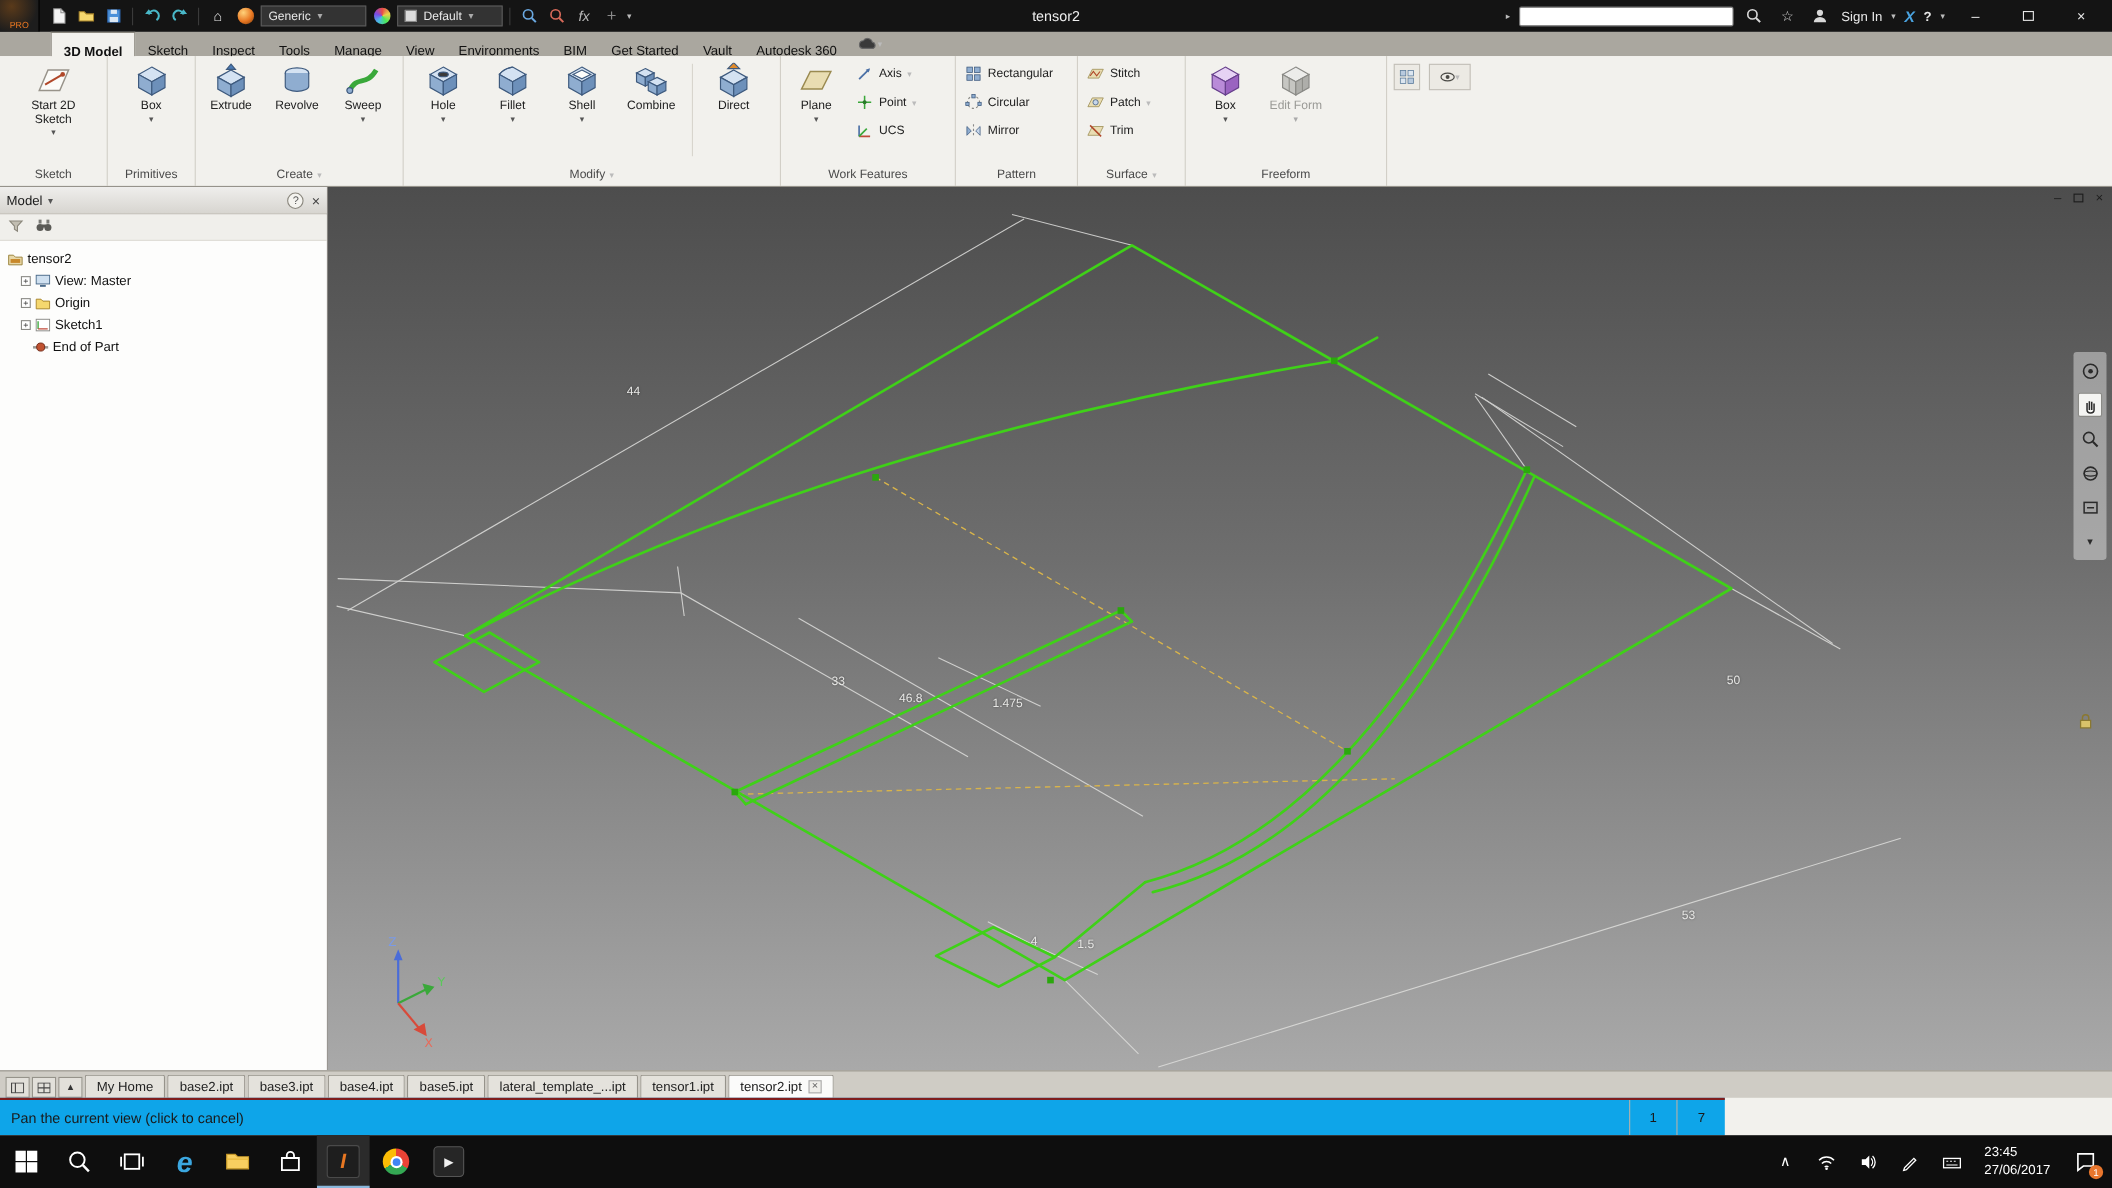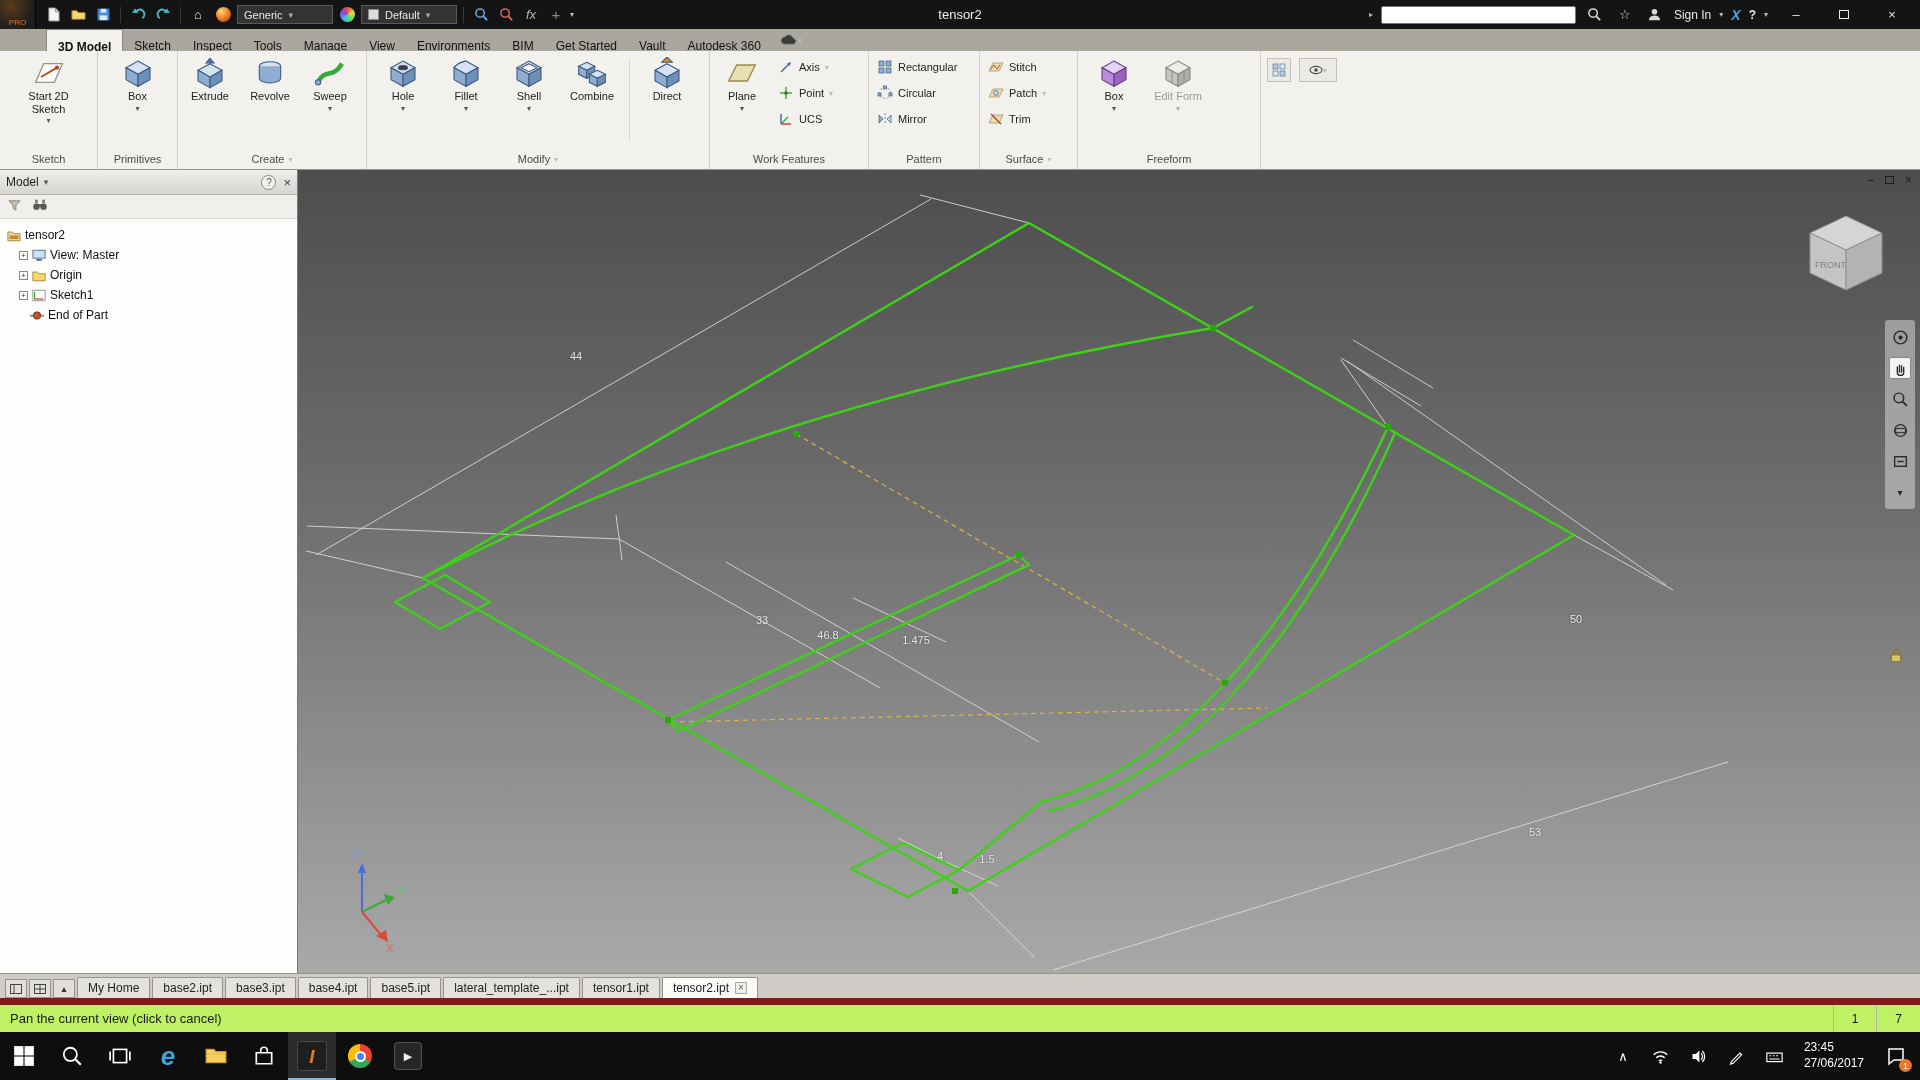--- a/index.html
+++ b/index.html
@@ -83,21 +83,21 @@
 .axl.z{fill:#7a9ae8}.axl.y{fill:#5ac85a}.axl.x{fill:#e86a5a}
 
 
 .docbar{position:absolute;left:0;top:973px;width:1920px;height:25px;background:#cfccc5;border-top:1px solid #96938b;display:flex;align-items:flex-end;padding-left:5px;gap:2px}
 .docbtn{width:22px;height:19px;background:#e2e0da;border:1px solid #96938b;display:flex;align-items:center;justify-content:center;font-size:10px;color:#333;margin-bottom:0}
 .doctab{height:21px;padding:0 10px;background:#e4e2dc;border:1px solid #96938b;border-bottom:none;display:flex;align-items:center;gap:6px;font-size:12px;color:#222;border-radius:2px 2px 0 0;white-space:nowrap}
 .doctab.active{background:#fbfbfa}
 .tabclose{font-size:10px;color:#666;border:1px solid #aaa;width:12px;height:12px;line-height:10px;text-align:center;background:#efeeea}
 
 
-.statusbar{position:absolute;left:0;top:998px;width:1920px;height:34px;background:#bef264;border-top:7px solid #7f1d1d;display:flex;align-items:center;padding-left:10px;font-size:13px;color:#1a1a1a}
+.statusbar{position:absolute;left:0;top:998px;width:1568px;height:34px;background:#0ea5e9;border-top:2px solid #7f1d1d;display:flex;align-items:center;padding-left:10px;font-size:13px;color:#1a1a1a}
 .status-right{margin-left:auto;display:flex;height:100%}
 .status-cell{border-left:1px solid #b5b2aa;padding:0 18px;display:flex;align-items:center;font-size:12px}
 
 
 .taskbar{position:absolute;left:0;top:1032px;width:1920px;height:48px;background:#0e0e0e;display:flex;align-items:center;color:#fff}
 .tb-btn{width:48px;height:48px;display:flex;align-items:center;justify-content:center;flex:0 0 auto}
 .tb-btn svg{width:22px;height:22px}
 .tb-btn.active{background:#2b2b2b;box-shadow:inset 0 -2px 0 #8ab8dc}
 .edge-e{font-size:26px;font-weight:bold;font-style:italic;color:#3ba7e0;line-height:1}
 .inv-tile{width:30px;height:30px;background:#1e1e1e;border:1px solid #4a4a4a;border-radius:3px;display:flex;align-items:center;justify-content:center}
@@ -664,28 +664,20 @@
     <span class="dim" style="left:1237px;top:662px">53</span>
     <span class="dim" style="left:642px;top:686px">4</span>
     <span class="dim" style="left:689px;top:689px">1.5</span>
 
     <div class="vwin">
       <span>–</span>
       <span class="vboxglyph"></span>
       <span>×</span>
     </div>
 
-    <div class="viewcube">
-      <svg viewBox="0 0 96 96">
-        <polygon points="48,10 84,27 48,44 12,27" fill="#ececea" stroke="#9a9a98"></polygon>
-        <polygon points="12,27 48,44 48,84 12,67" fill="#d8d8d6" stroke="#9a9a98"></polygon>
-        <polygon points="84,27 48,44 48,84 84,67" fill="#c4c4c2" stroke="#9a9a98"></polygon>
-        <text x="17" y="62" font-size="9" fill="#8a8a88">FRONT</text>
-      </svg>
-    </div>
 
     <div class="navbar">
       <div class="nav-btn">
           <svg viewBox="0 0 16 16">
             <circle cx="8" cy="8" r="6" fill="none" stroke="#2a2a2a" stroke-width="1.4"></circle>
             <circle cx="8" cy="8" r="2" fill="#2a2a2a"></circle>
           </svg>
         </div>
       <div class="nav-btn sel">
           <svg viewBox="0 0 16 16">

